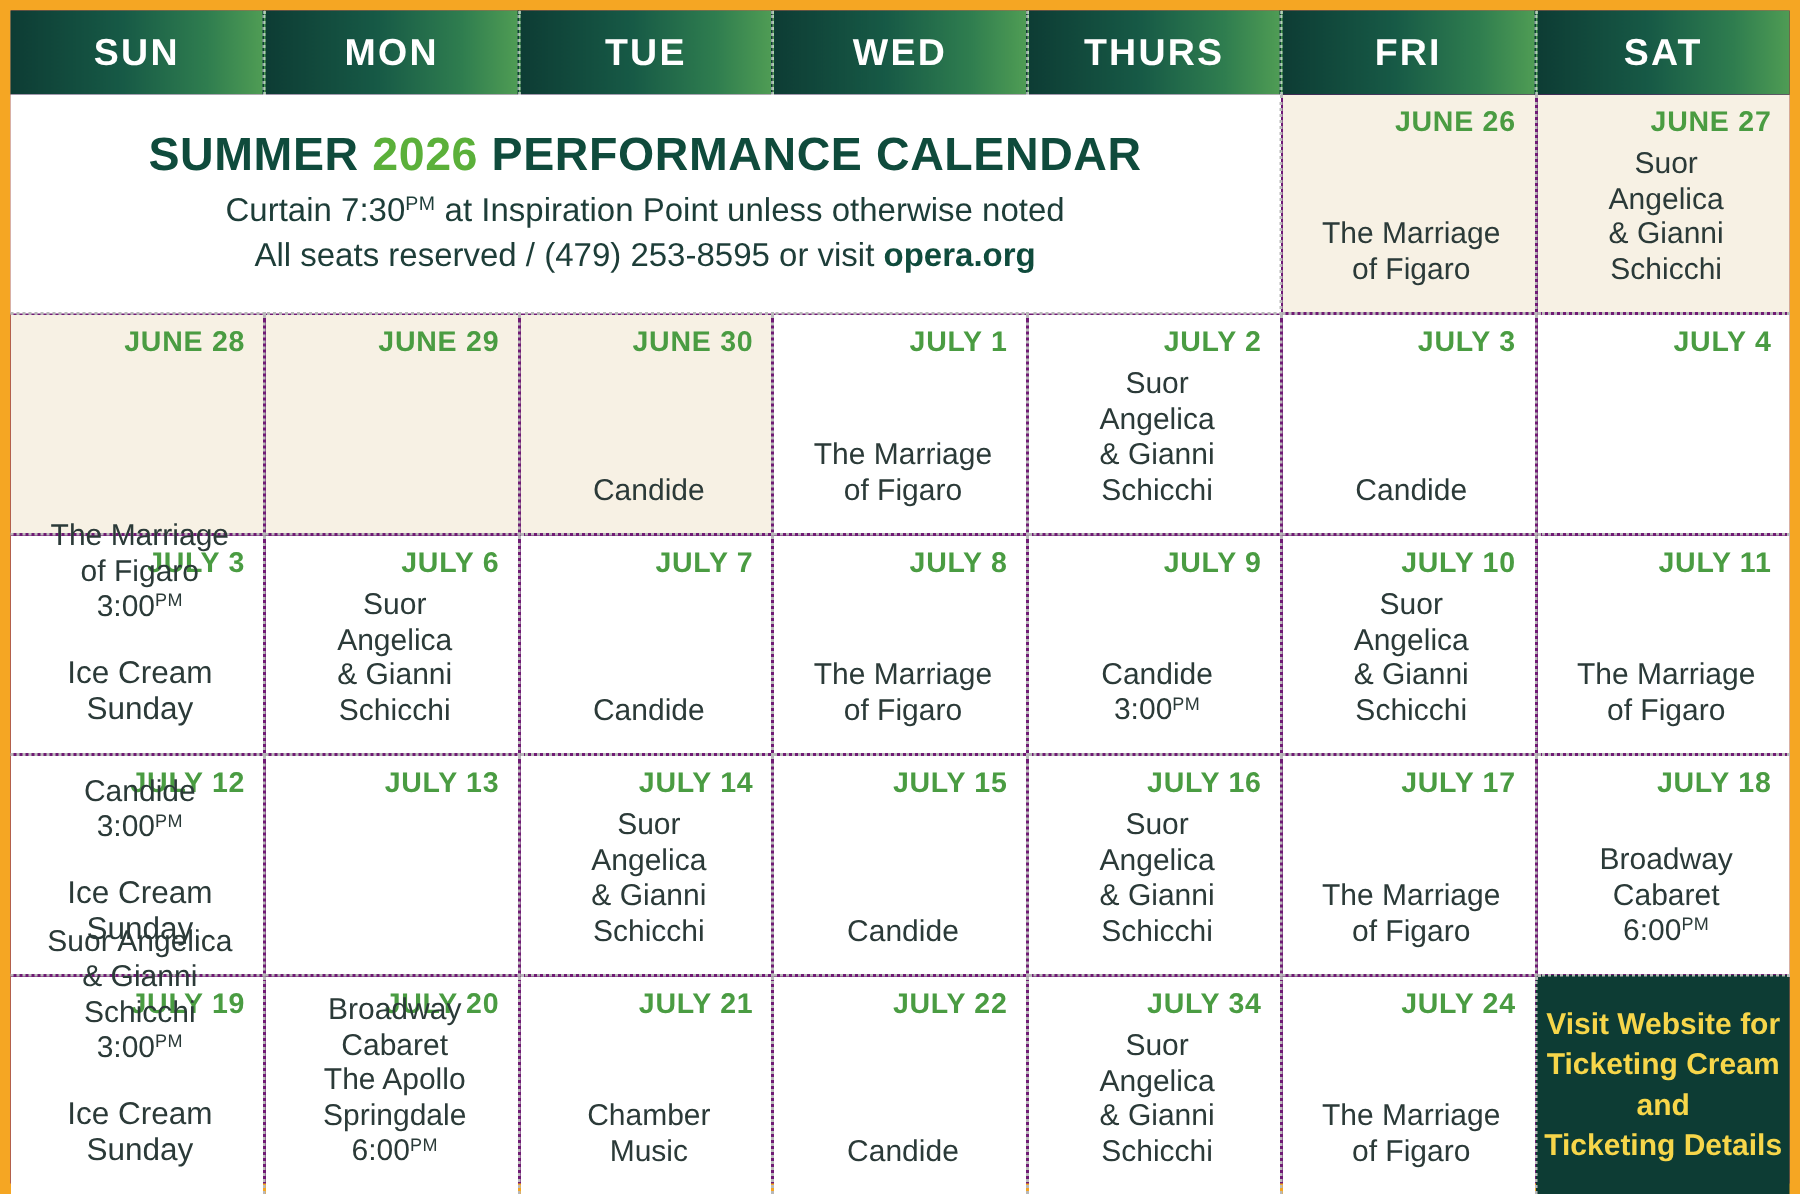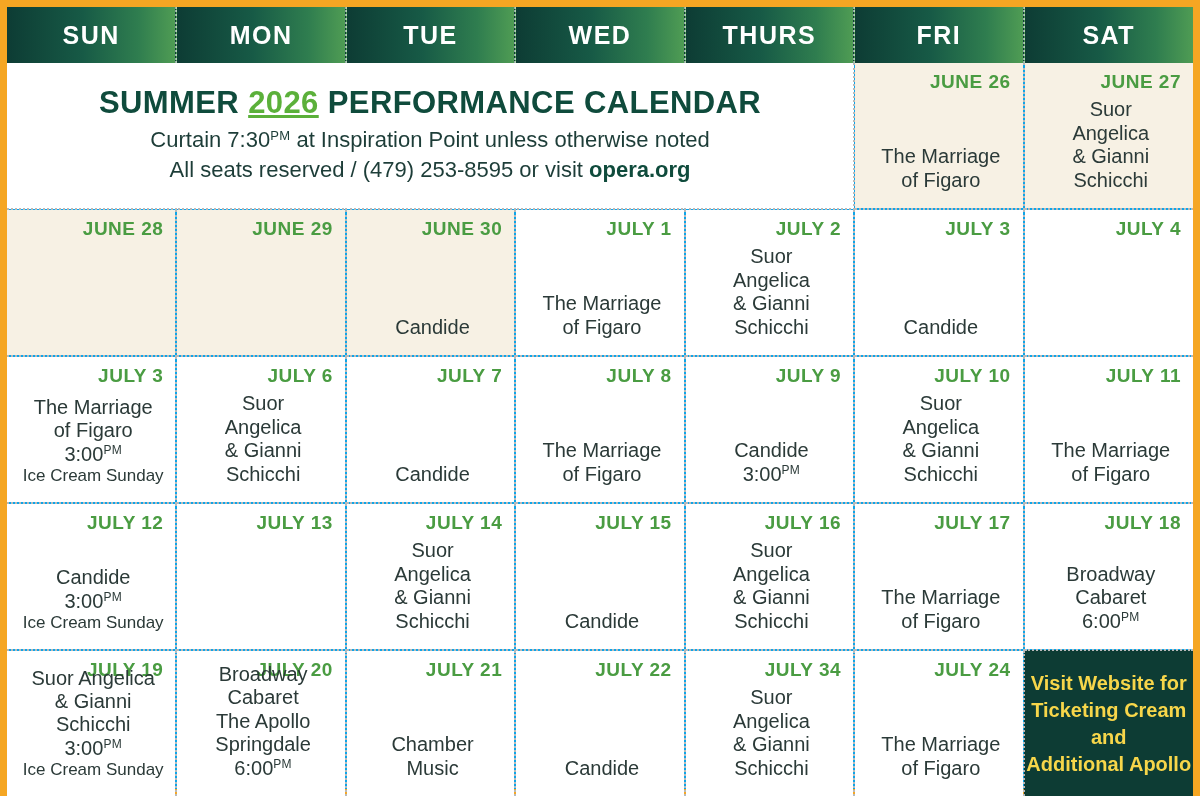--- a/index.html
+++ b/index.html
@@ -15,21 +15,21 @@
   }
   .page {
     position: relative;
     width: 1200px;
     height: 796px;
     box-sizing: border-box;
     border-left: 7px solid #f5a623;
     border-right: 7px solid #f5a623;
     border-top: 7px solid #f5a623;
     border-bottom: 7px solid #f5a623;
-    background: #0ea5e9;
+    background: #701a75;
   }
   .calendar {
     width: 100%;
     height: 100%;
     border-collapse: collapse;
     table-layout: fixed;
   }
   .calendar td, .calendar th {
     padding: 0;
     margin: 0;
@@ -81,40 +81,41 @@
     left: 4px;
     right: 0;
   }
   .events .line { display: block; }
   .sup {
     font-size: 12px;
     vertical-align: 0.55em;
     letter-spacing: 0.3px;
   }
   .small-note {
-    font-size: 17px;
+    font-size: 21px;
+    margin-top: 20px;
   }
 
   
   .titleblock {
     text-align: center;
     vertical-align: middle;
     padding: 6px 10px 14px 10px;
     background: #ffffff;
     border-right: 2px dotted #b9b9b9;
     border-bottom: 2px dotted #b9b9b9;
   }
   .title-main {
     font-size: 31px;
     font-weight: bold;
     color: #0f4b3c;
     letter-spacing: 0.4px;
     margin-bottom: 6px;
   }
-  .title-main .year { color: #5bb03a; text-decoration: underline; }
+  .title-main .year { color: #5bb03a; }
   .title-sub {
     font-size: 22px;
     color: #1d3d38;
     margin-bottom: 4px;
   }
   .title-sub .sup { font-size: 13px; }
   .title-sub b { color: #0f4b3c; }
 
   
   .promo {
@@ -370,18 +371,18 @@
           <td class="day blank">
             <div class="daynum">JULY 24</div>
             <div class="events">
               <span class="line">The Marriage</span>
               <span class="line">of Figaro</span>
             </div>
           </td>
           <td class="promo">
             <span class="ptext">Visit Website for</span>
             <span class="ptext">Ticketing Cream and</span>
-            <span class="ptext">Additional Apollo</span>
+            <span class="ptext">Ticketing Details</span>
           </td>
         </tr>
       </tbody>
   </table>
 </div>
 
 </body></html>

